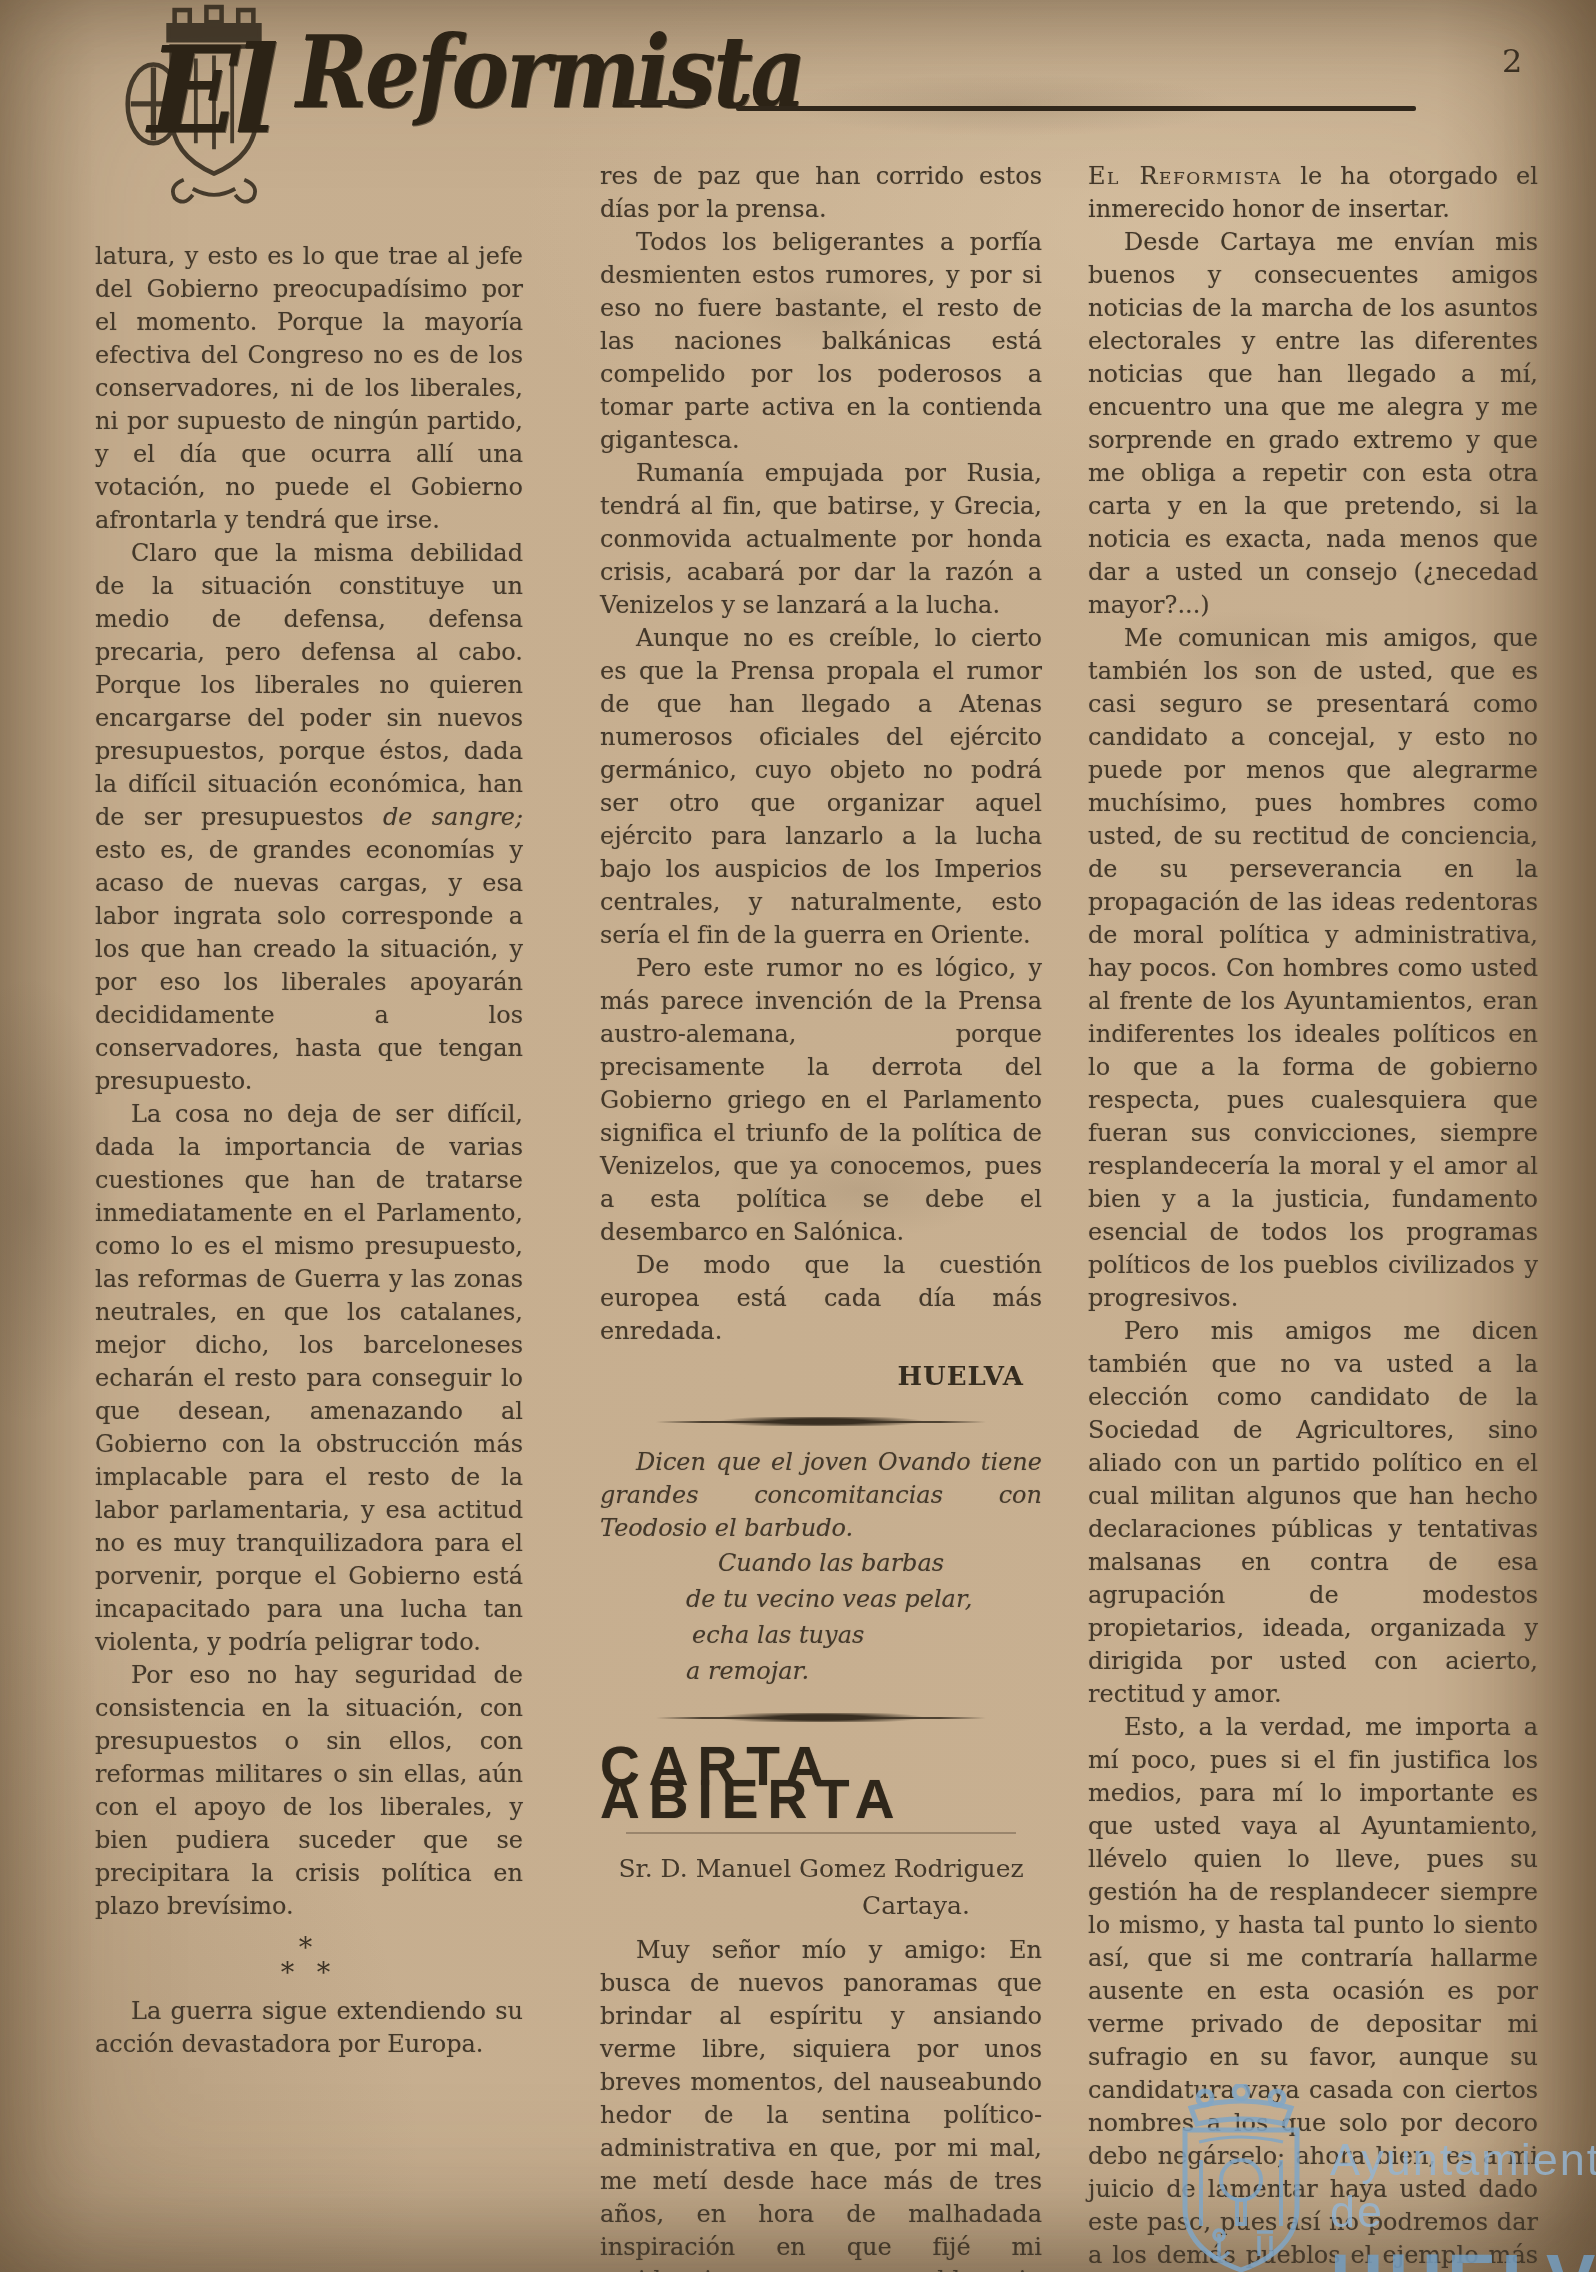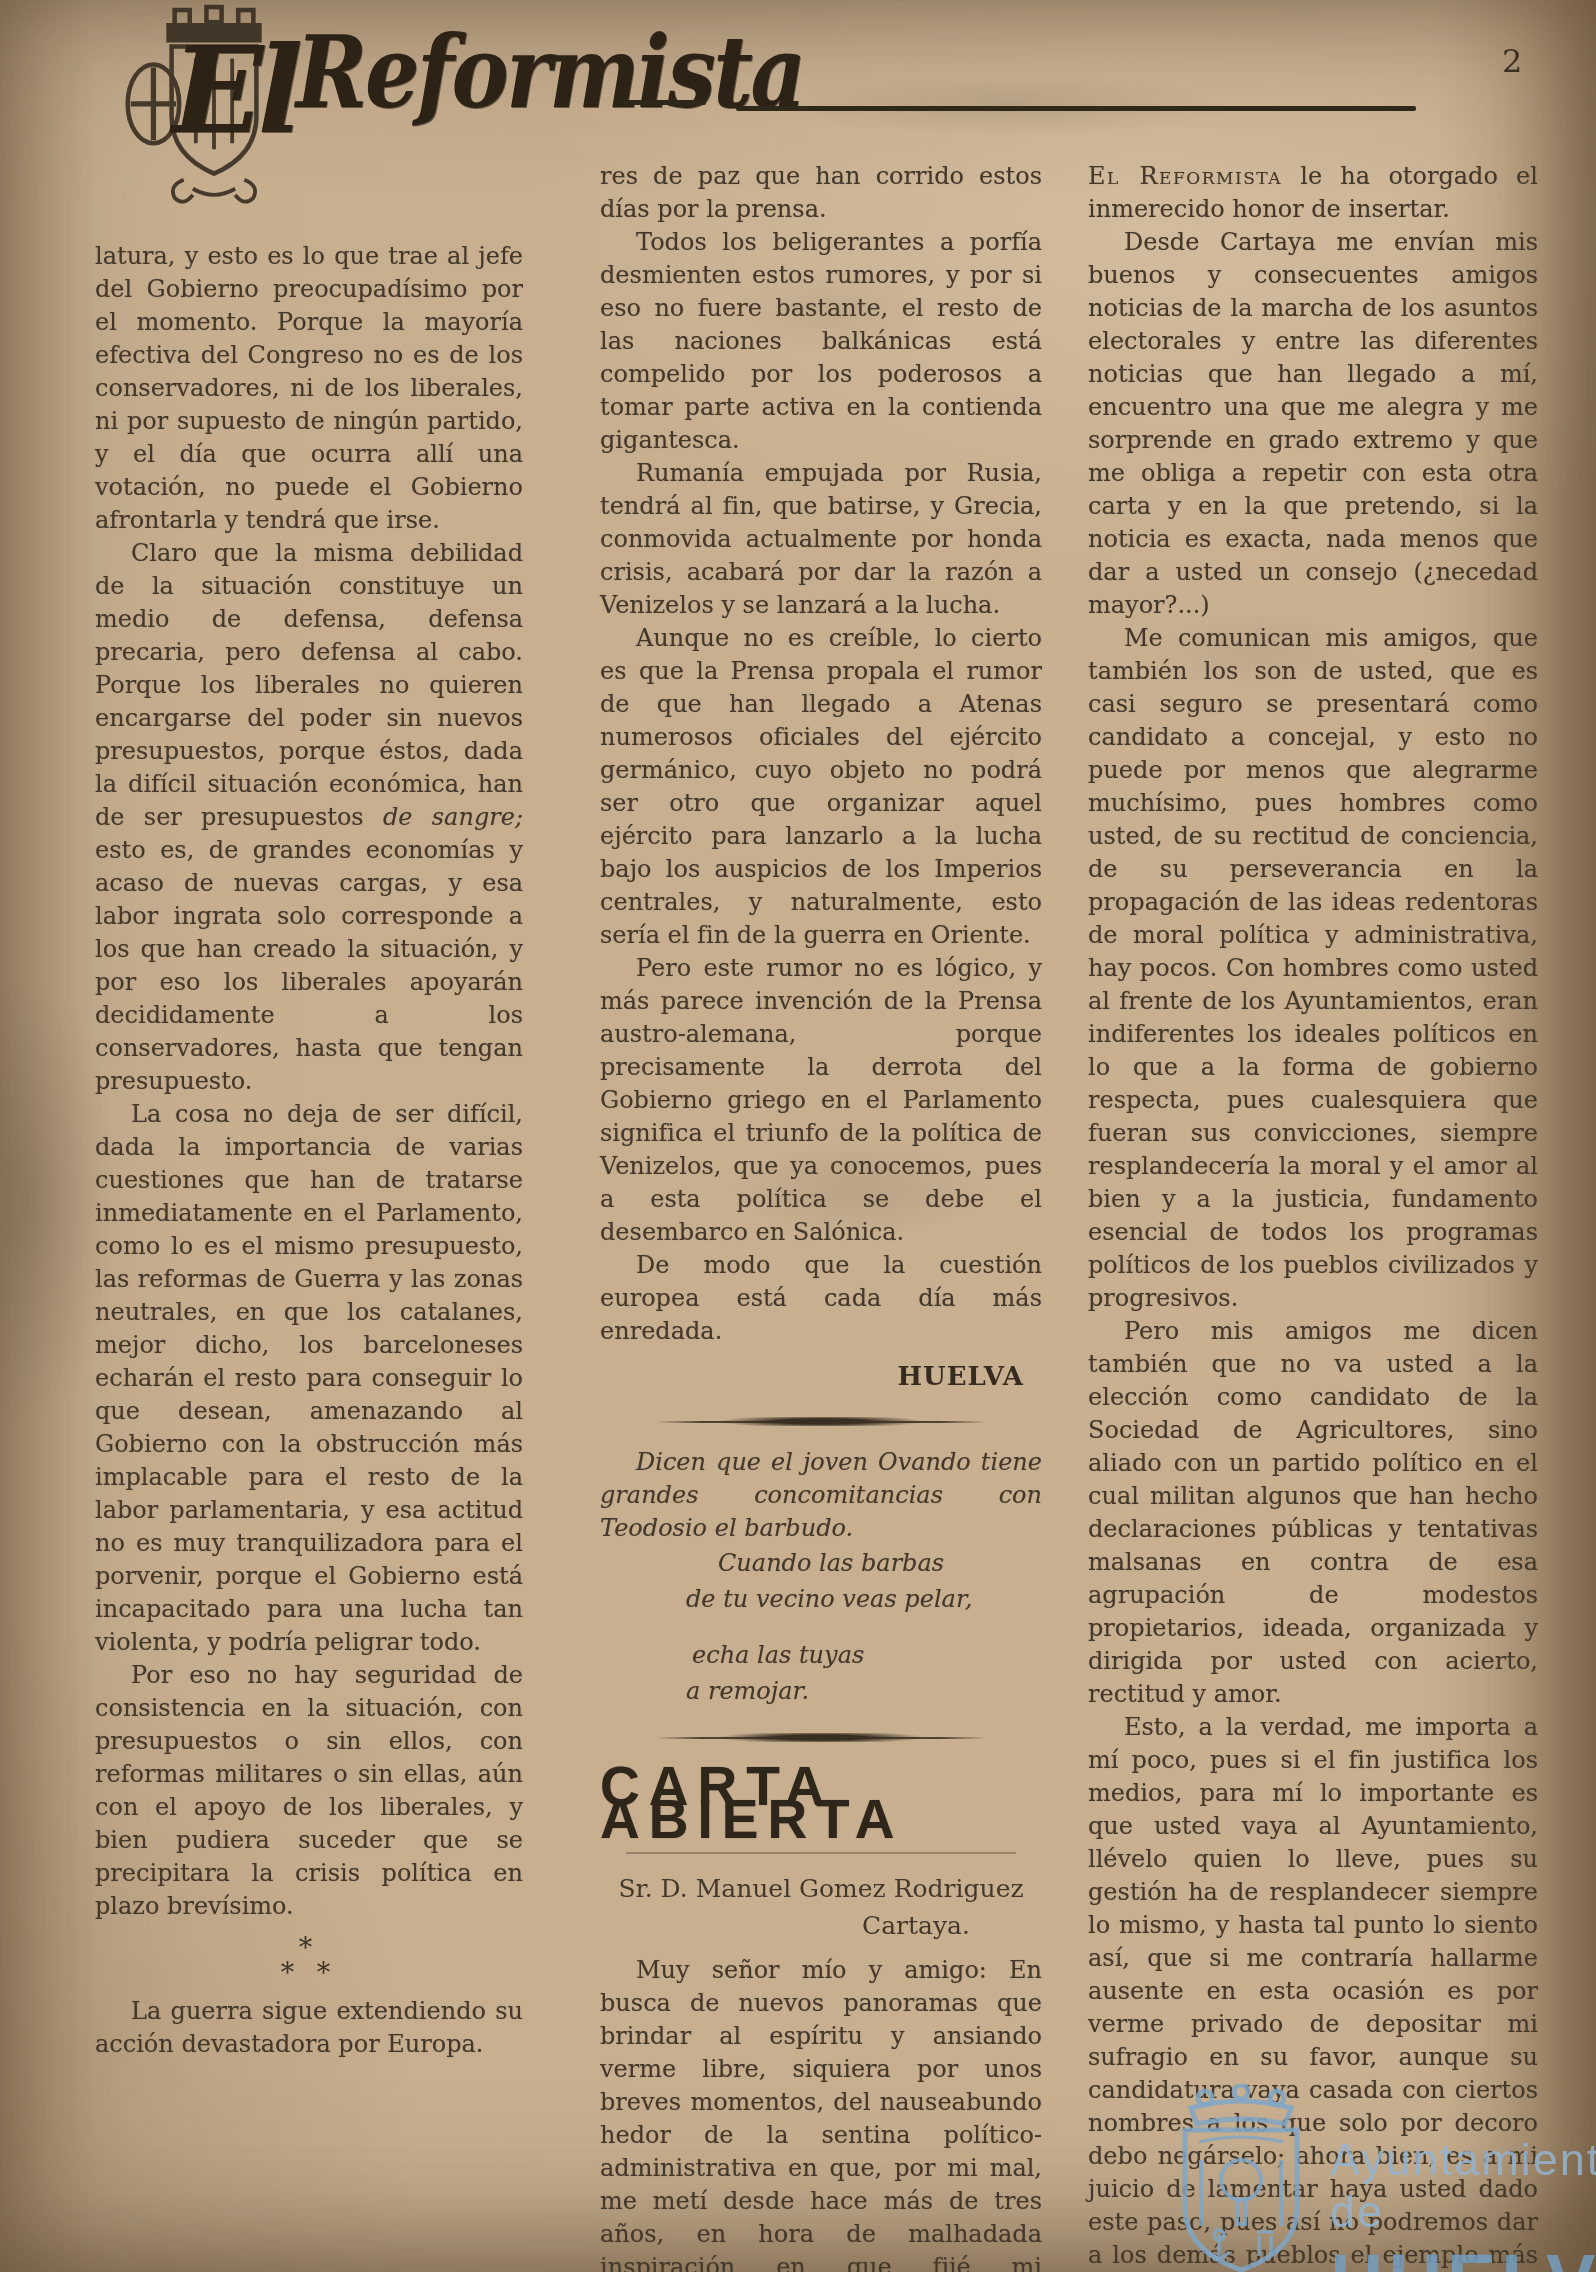--- a/index.html
+++ b/index.html
@@ -33,21 +33,20 @@
   }
 
   
   .masthead { position:absolute; left:0; top:0; width:100%; height:240px; }
   .crest { position:absolute; left:116px; top:4px; width:196px; height:212px; opacity:.88; }
   .title-el {
     position:absolute; left:148px; top:30px;
     font-size:120px; font-weight:700; font-style:italic;
     color:#2c2316; letter-spacing:-6px; line-height:1;
     text-shadow:1px 1px 0 rgba(44,35,22,.6);
-    margin-left:24px;
   }
   .title-main {
     position:absolute; left:296px; top:22px;
     font-size:100px; font-weight:700; font-style:italic;
     color:#2c2316; letter-spacing:-3px; line-height:1;
     transform:scaleX(.86); transform-origin:left top;
     text-shadow:1px 1px 0 rgba(44,35,22,.6);
   }
   .mast-dash { position:absolute; left:622px; top:100px; width:84px; height:5px; background:#30271b; border-radius:2px; }
   .mast-rule { position:absolute; left:736px; top:106px; width:680px; height:5px; background:#30271b; border-radius:2px; }
@@ -69,21 +68,21 @@
   .swell {
     width:330px; height:9px; margin:24px auto 20px;
     background:
       linear-gradient(to right, rgba(56,46,33,0), rgba(56,46,33,.85) 14%, rgba(56,46,33,.85) 86%, rgba(56,46,33,0)) center / 100% 2px no-repeat,
       radial-gradient(ellipse 46% 100% at 50% 50%, #382e21 0 30%, rgba(56,46,33,0) 68%);
   }
 
   .note { font-style:italic; }
   .verse { font-style:italic; line-height:36px; }
   .verse div { text-shadow:0 0 1px rgba(74,61,44,.35); }
-  .v0 { margin-left:118px; } .v1 { margin-left:86px; } .v2 { margin-left:92px;margin-top:20px; } .v3 { margin-left:86px; }
+  .v0 { margin-left:118px; } .v1 { margin-left:86px; } .v2 { margin-left:92px; } .v3 { margin-left:86px; }
 
   .carta-heading {
     font-family:"Liberation Sans", sans-serif; font-weight:700;
     font-size:55px; letter-spacing:9px; text-align:left;
     margin:28px 0 4px; color:#2e261a;
     text-shadow:0 0 1px rgba(46,38,26,.5);
   }
   .heading-rule { width:390px; height:2px; margin:16px auto 16px; background:rgba(58,48,35,.32); }
   .addr { text-align:center; font-size:25px; line-height:37px; }
   .addr-place { padding-left:190px; }

